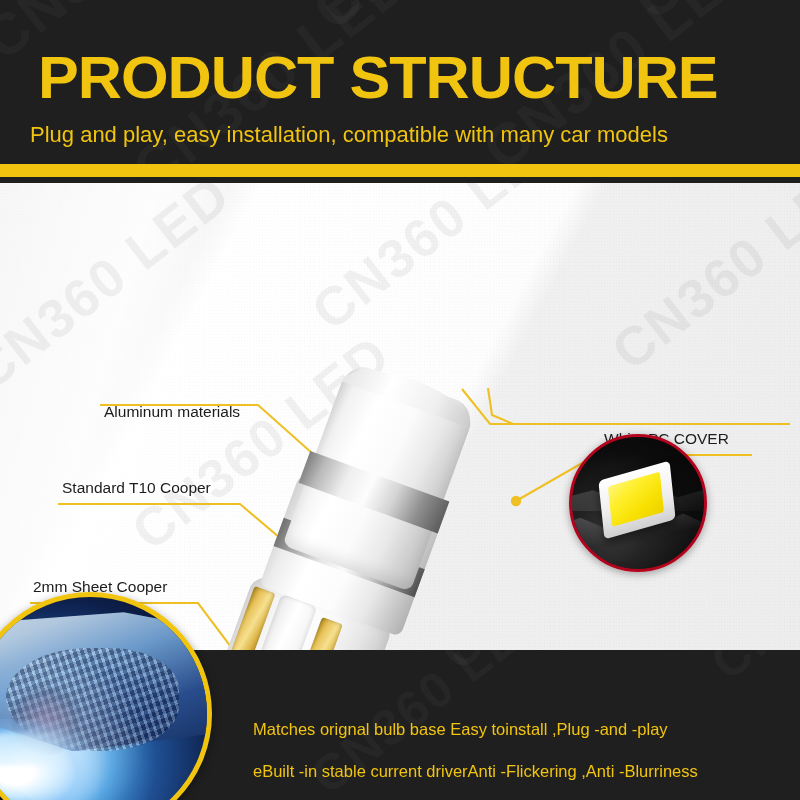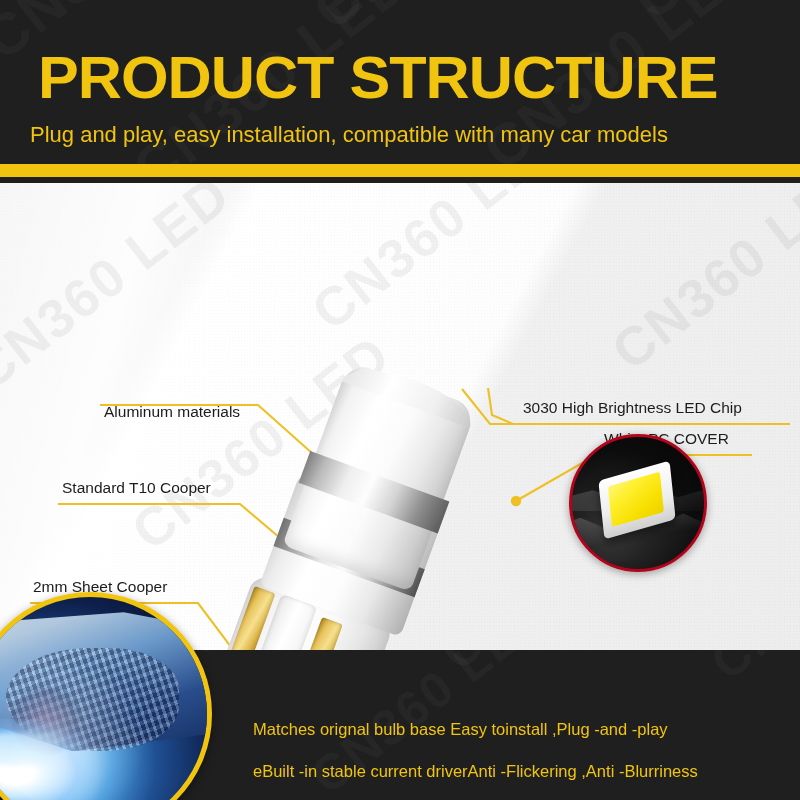--- a/index.html
+++ b/index.html
@@ -282,21 +282,20 @@
       <div class="bulb-band2"></div>
       <div class="bulb-cover"></div>
       <div class="bulb-band"></div>
       <div class="bulb-cover-top"></div>
     </div>
 
     <div class="callout-label" style="left:104px;top:197px;margin-top:23px;">Aluminum materials</div>
     <div class="callout-label" style="left:62px;top:296px;">Standard T10 Cooper</div>
     <div class="callout-label" style="left:33px;top:395px;">2mm Sheet Cooper</div>
     <div class="callout-label" style="left:604px;top:247px;">White PC COVER</div>
-    <div class="callout-label" style="left:523px;top:216px;">3030 High Brightness LED Chip</div>
 
   </div>
 
   <div class="led-circle">
     <div class="led-rock"></div>
     <div class="led-rock2"></div>
     <div class="smd">
       <div class="smd-phos"></div>
     </div>
   </div>

